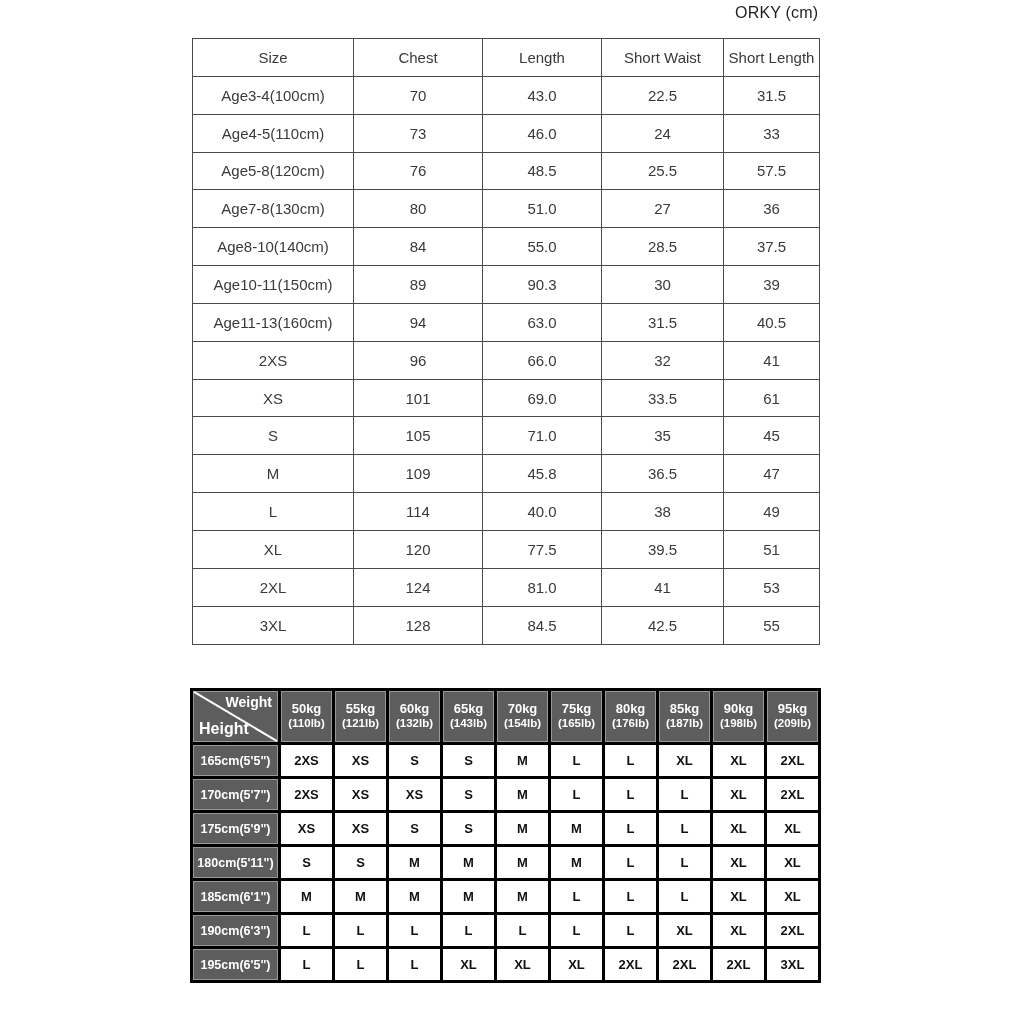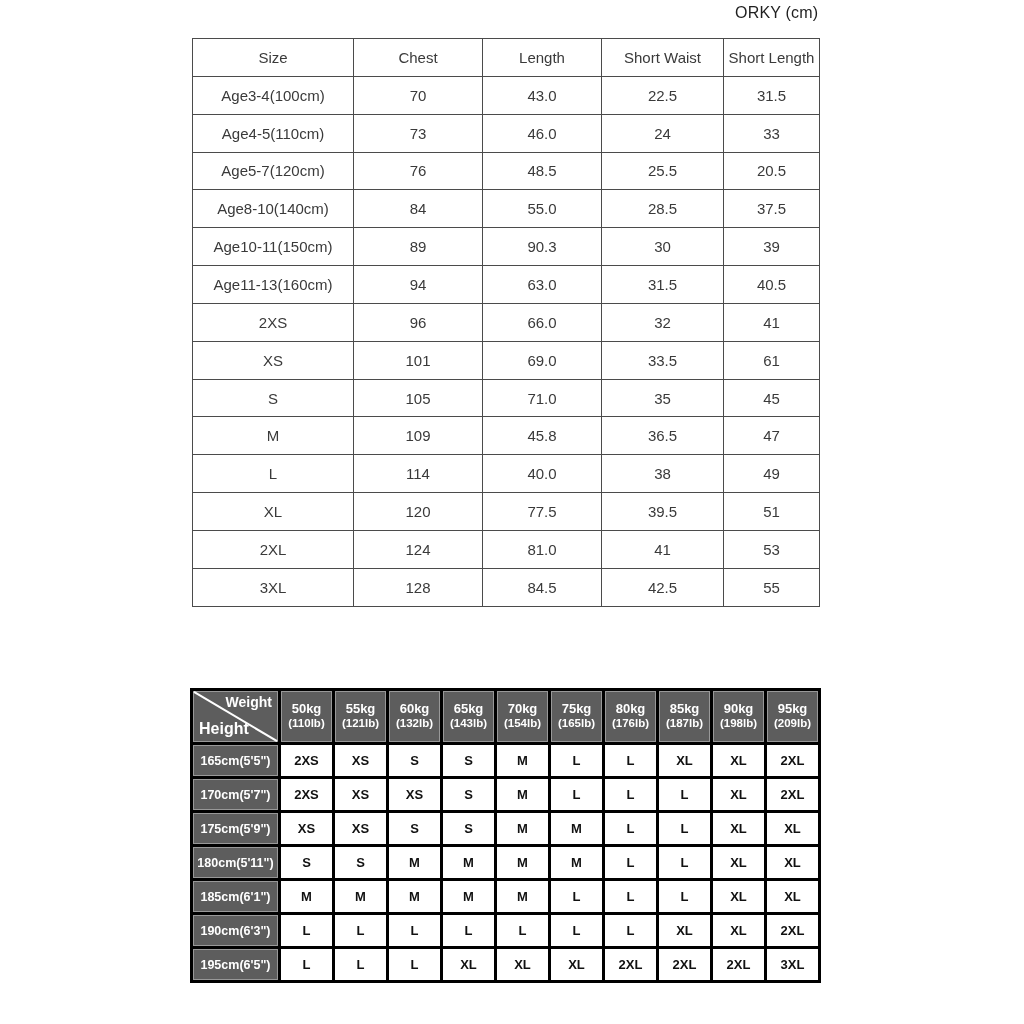--- a/index.html
+++ b/index.html
@@ -122,25 +122,32 @@
         <td>31.5</td>
       </tr>
       <tr>
         <td>Age4-5(110cm)</td>
         <td>73</td>
         <td>46.0</td>
         <td>24</td>
         <td>33</td>
       </tr>
       <tr>
-        <td>Age5-7(120cm)</td>
+        <td>Age5-8(120cm)</td>
         <td>76</td>
         <td>48.5</td>
         <td>25.5</td>
-        <td>20.5</td>
+        <td>57.5</td>
+      </tr>
+      <tr>
+        <td>Age7-8(130cm)</td>
+        <td>80</td>
+        <td>51.0</td>
+        <td>27</td>
+        <td>36</td>
       </tr>
       <tr>
         <td>Age8-10(140cm)</td>
         <td>84</td>
         <td>55.0</td>
         <td>28.5</td>
         <td>37.5</td>
       </tr>
       <tr>
         <td>Age10-11(150cm)</td>

